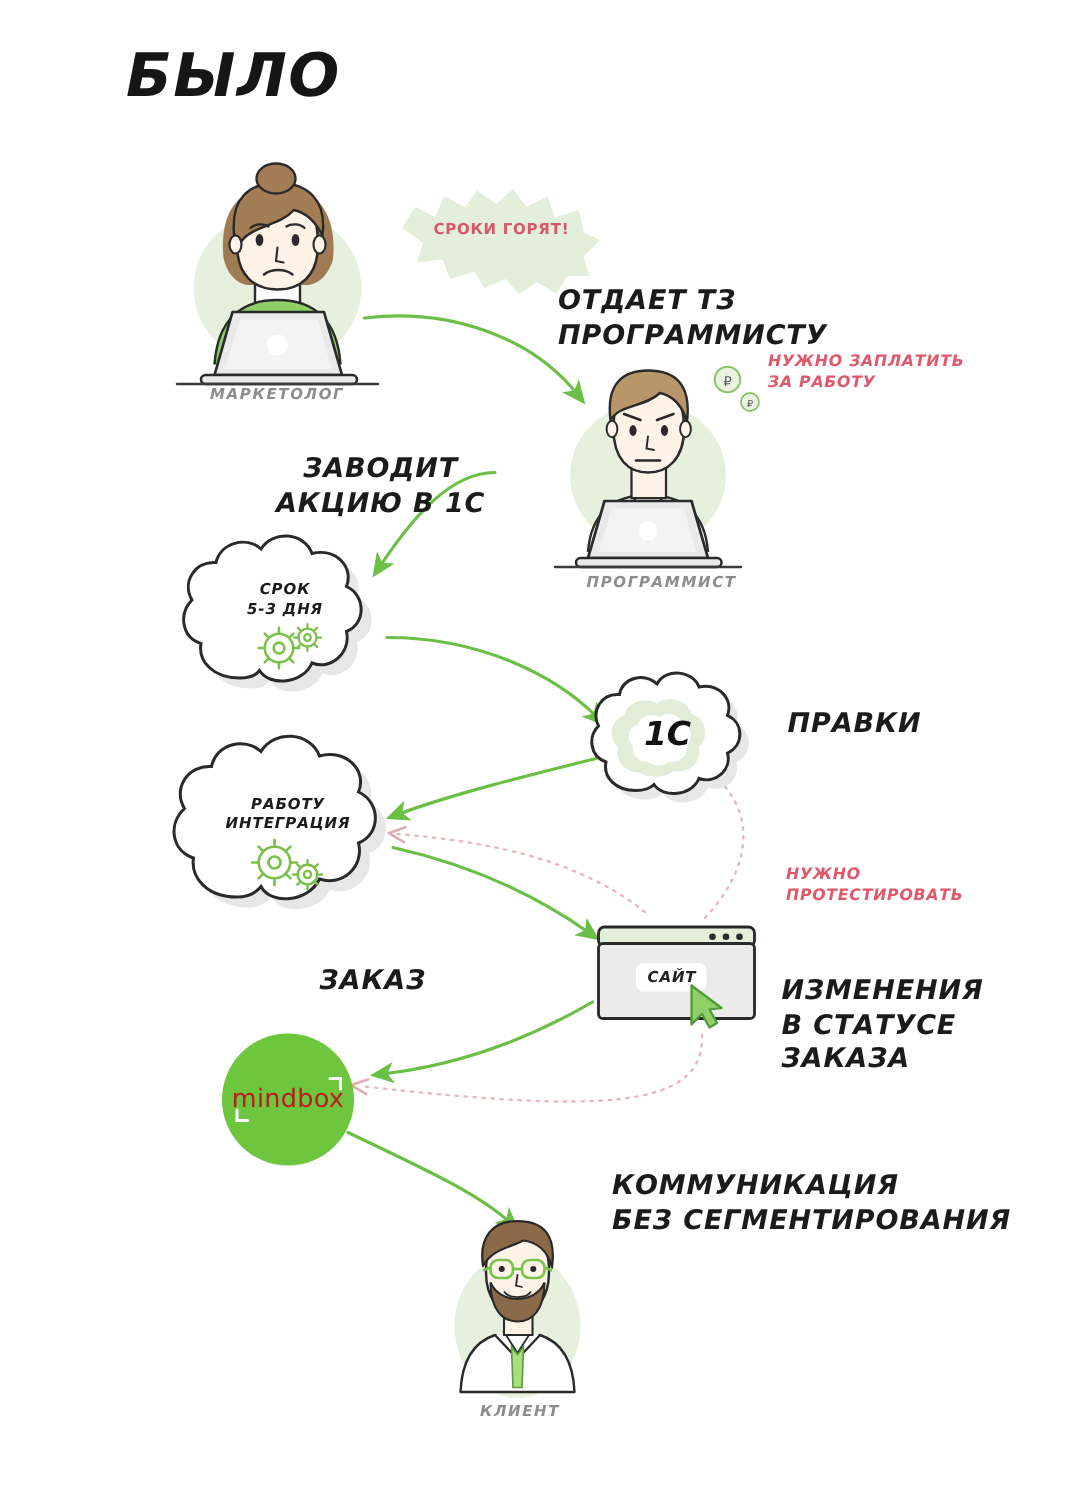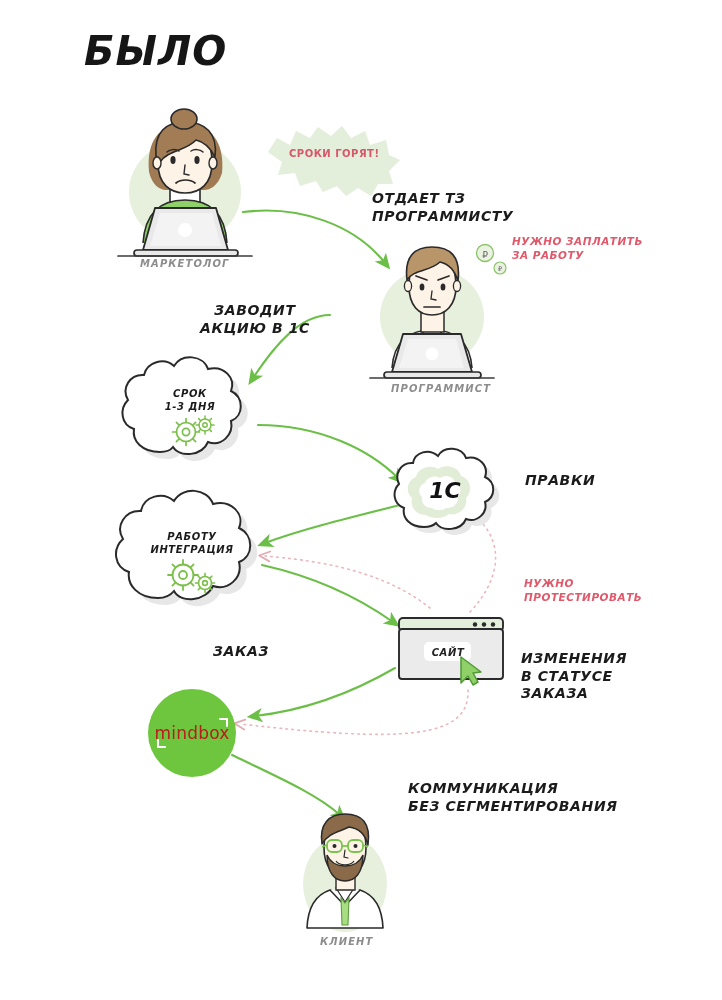--- a/index.html
+++ b/index.html
@@ -7,21 +7,21 @@
   body{
     font-family:"DejaVu Sans", sans-serif;
     width:722px;height:1000px;position:relative;overflow:hidden;
   }
   #stage{position:absolute;left:0;top:0;width:722px;height:1000px;}
   svg#scene{position:absolute;left:0;top:0;width:722px;height:1000px;}
 
   .lbl{position:absolute;}
   .t-black{
     font-family:"DejaVu Sans", sans-serif;
-    color:#1b1b1b;font-weight:700;font-size:14px;letter-spacing:.6px;
+    color:#1b1b1b;font-weight:700;font-size:18px;letter-spacing:.6px;
     line-height:1.25;font-style:italic;white-space:pre-line;
   }
   .t-red{
     font-family:"DejaVu Sans", sans-serif;
     color:#e0596b;font-weight:700;font-size:10.5px;letter-spacing:.5px;
     line-height:1.3;font-style:italic;white-space:pre-line;
   }
   .t-burst{
     font-family:"DejaVu Sans", sans-serif;
     color:#d8566a;font-weight:700;font-size:10px;letter-spacing:.5px;
@@ -310,25 +310,25 @@
 <div class="lbl t-gray" style="left:140px;top:258px;">МАРКЕТОЛОГ</div>
 
 <div class="lbl t-black" style="left:372px;top:190px;">ОТДАЕТ ТЗ
 ПРОГРАММИСТУ</div>
 
 <div class="lbl t-red" style="left:512px;top:235px;">НУЖНО ЗАПЛАТИТЬ
 ЗА РАБОТУ</div>
 
 <div class="lbl t-gray" style="left:391px;top:383px;">ПРОГРАММИСТ</div>
 
-<div class="lbl t-black" style="left:200px;top:302px;text-align:center;">ЗАВОДИТ
+<div class="lbl t-black" style="left:184px;top:302px;text-align:center;">ЗАВОДИТ
 АКЦИЮ В 1С</div>
 
 <div class="lbl t-cloud center" style="left:190px;top:400px;">СРОК
-1-3 ДНЯ</div>
+5-3 ДНЯ</div>
 
 <div class="lbl t-1c center" style="left:445px;top:490px;">1С</div>
 
 <div class="lbl t-black" style="left:525px;top:472px;">ПРАВКИ</div>
 
 <div class="lbl t-cloud center" style="left:192px;top:543px;">РАБОТУ
 ИНТЕГРАЦИЯ</div>
 
 <div class="lbl t-red" style="left:524px;top:577px;">НУЖНО
 ПРОТЕСТИРОВАТЬ</div>

